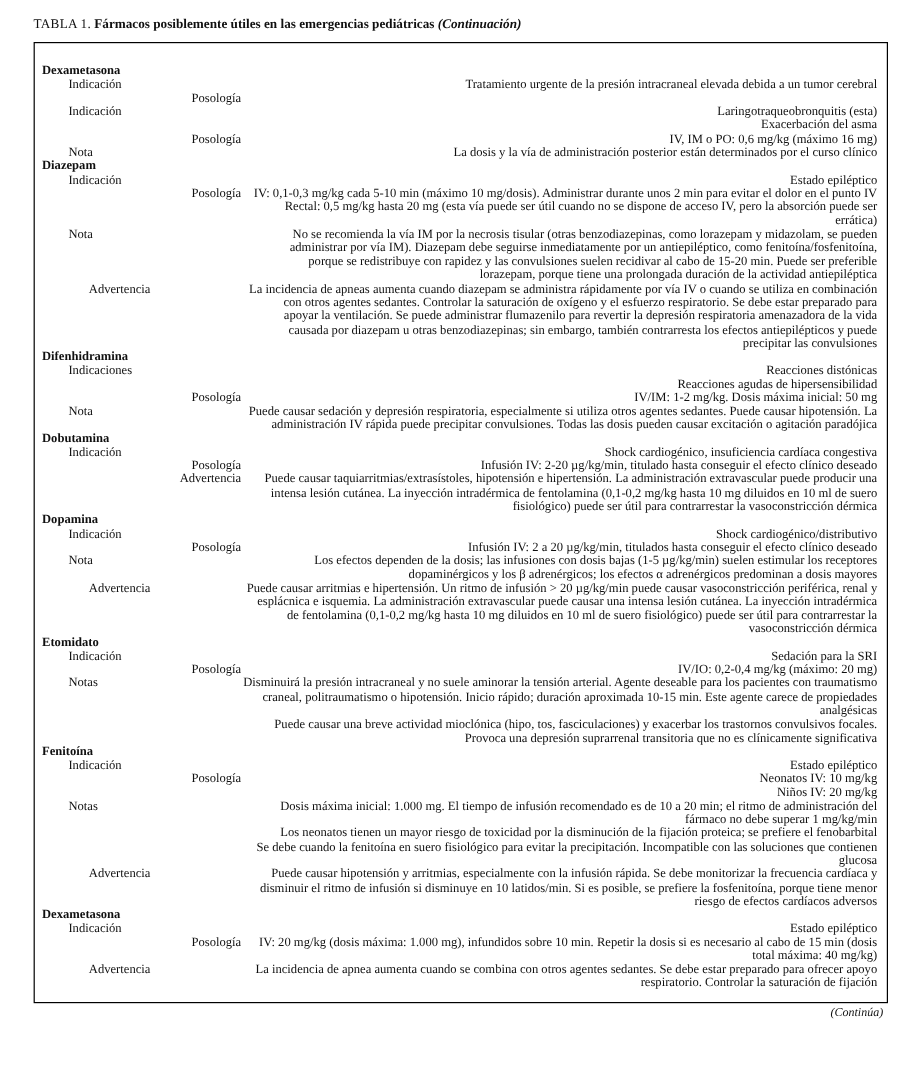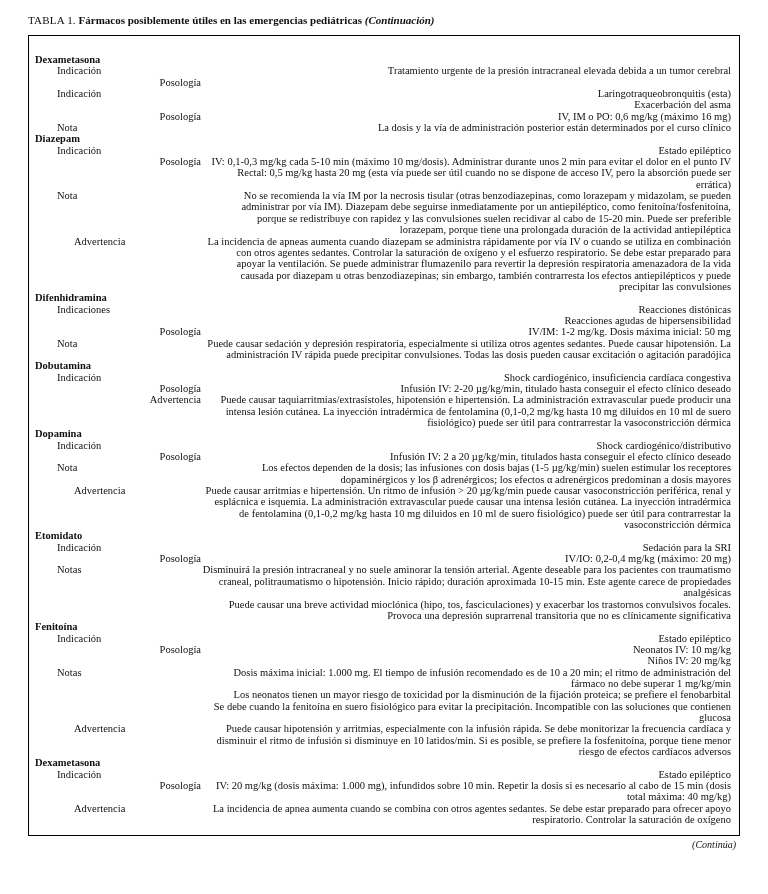--- a/index.html
+++ b/index.html
@@ -251,21 +251,21 @@
           </div>
           <div class="row">
             <div class="label indent-2">Posología</div>
             <div class="text">
               <div class="para">IV: 20 mg/kg (dosis máxima: 1.000 mg), infundidos sobre 10 min. Repetir la dosis si es necesario al cabo de 15 min (dosis total máxima: 40 mg/kg)</div>
             </div>
           </div>
           <div class="row">
             <div class="label indent-3">Advertencia</div>
             <div class="text">
-              <div class="para">La incidencia de apnea aumenta cuando se combina con otros agentes sedantes. Se debe estar preparado para ofrecer apoyo respiratorio. Controlar la saturación de oxígeno</div>
+              <div class="para">La incidencia de apnea aumenta cuando se combina con otros agentes sedantes. Se debe estar preparado para ofrecer apoyo respiratorio. Controlar la saturación de fijación</div>
             </div>
           </div>
         </div>
       </div>
   </div>
 
   <div class="footer">(Continúa)</div>
 
 </div>
 

